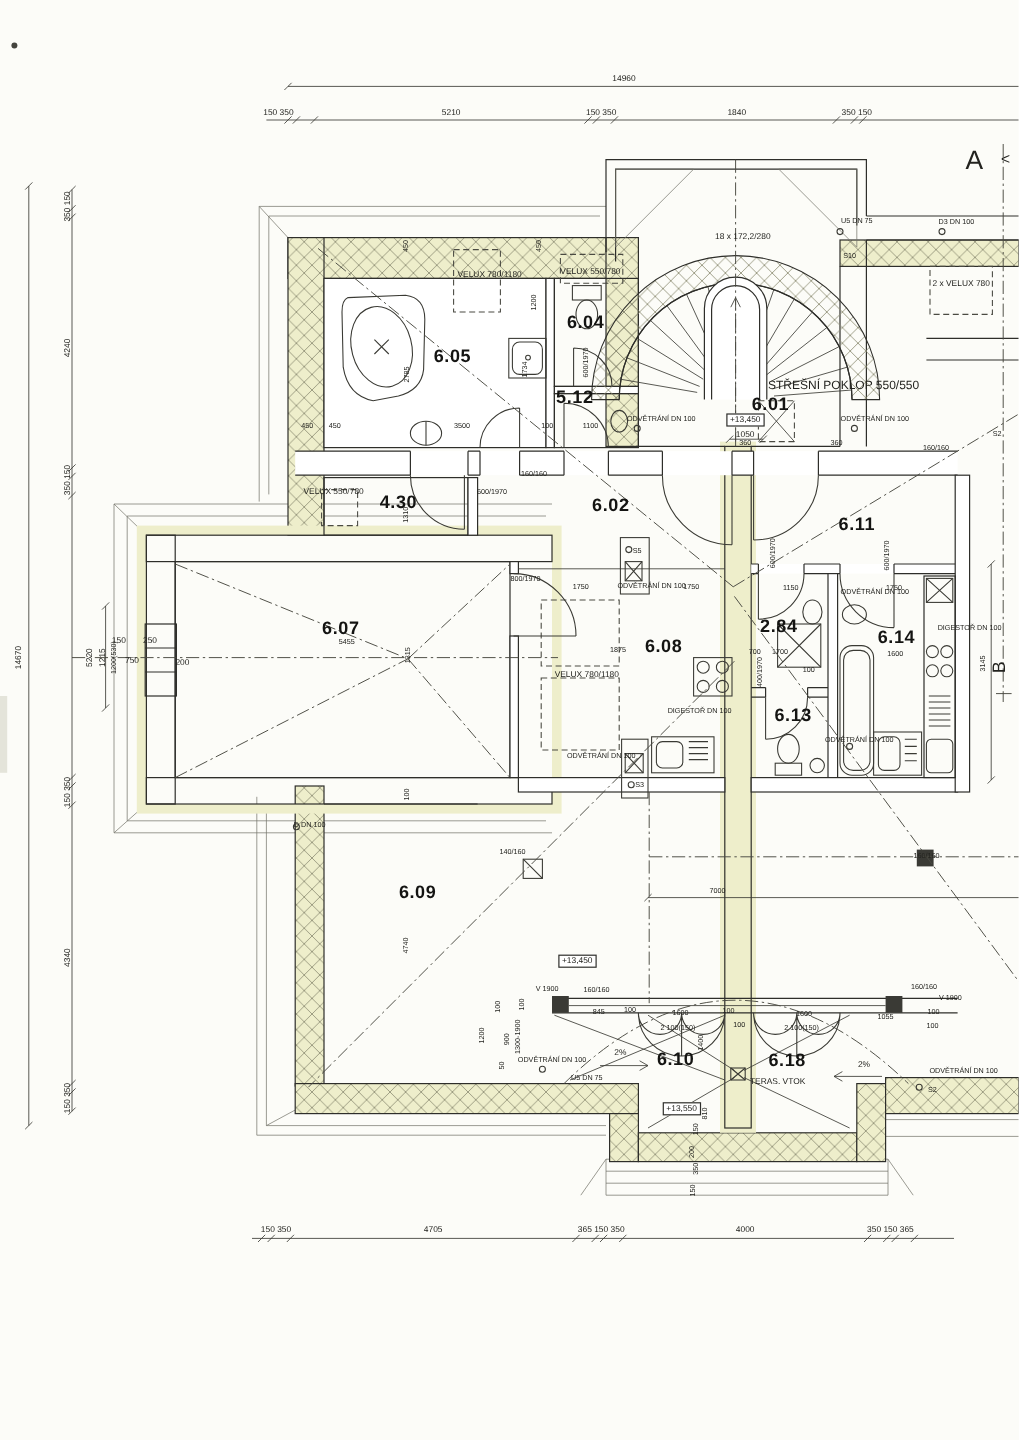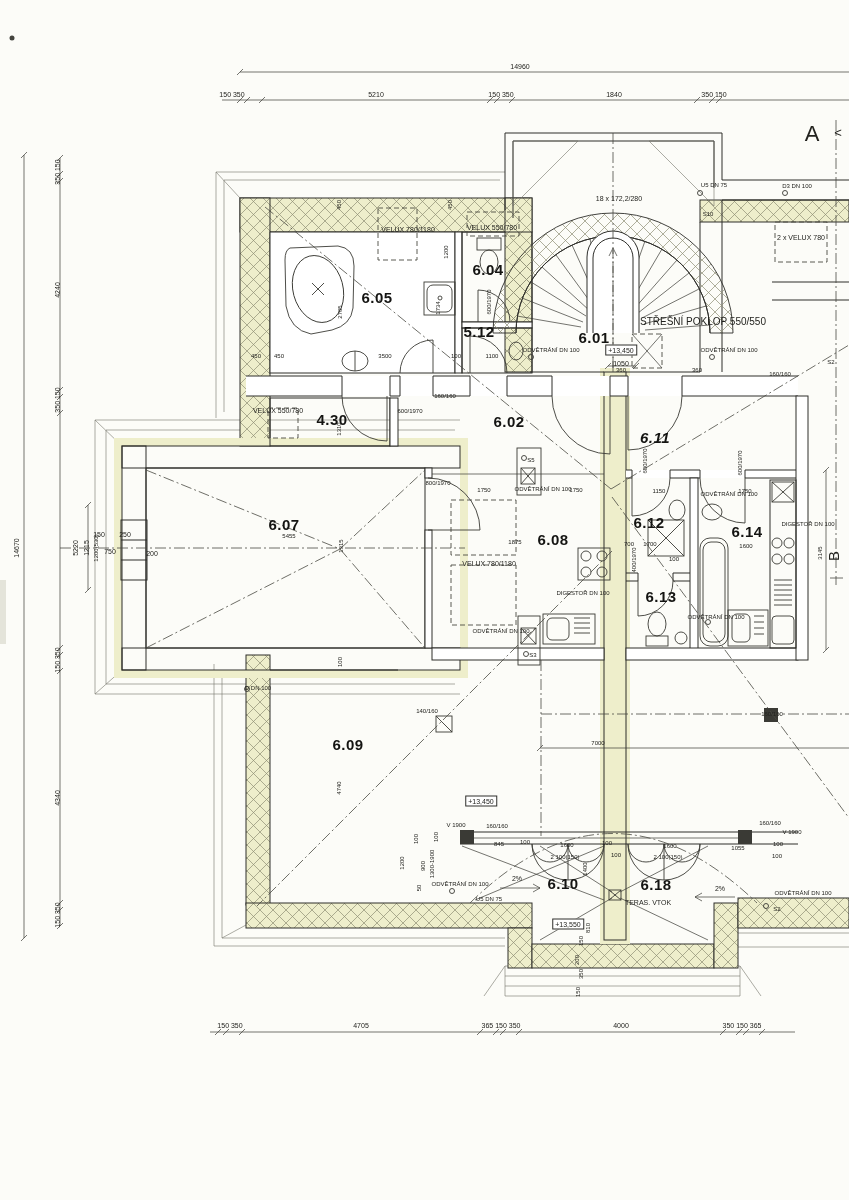--- a/index.html
+++ b/index.html
@@ -354,32 +354,32 @@
              M57,651 L63,645 M57,658 L63,652 M57,674 L63,668
              M57,906 L63,900 M57,913 L63,907 M57,929 L63,923"></path>
     <path d="M88,505 V590 M85,508 L91,502 M85,593 L91,587"></path>
     <path d="M540,748 H849 M537,751 L543,745"></path>
     <path d="M826,470 V650 M823,473 L829,467 M823,653 L829,647"></path>
     <path d="M608,366 H636 M605,369 L611,363 M633,369 L639,363"></path>
   </g>
 </svg>
 
 <div id="labels-layer">
-      <span class="room-lbl" style="left: 594px; top: 337px;">6.01</span>
+      <span class="room-lbl" style="left: 642px; top: 337px;">6.01</span>
       <span class="room-lbl" style="left: 509px; top: 421px;">6.02</span>
       <span class="room-lbl" style="left: 479px; top: 331px;">5.12</span>
       <span class="room-lbl" style="left: 488px; top: 269px;">6.04</span>
       <span class="room-lbl" style="left: 377px; top: 297px;">6.05</span>
       <span class="room-lbl" style="left: 332px; top: 419px;">4.30</span>
       <span class="room-lbl" style="left: 284px; top: 524px;">6.07</span>
       <span class="room-lbl" style="left: 553px; top: 539px;">6.08</span>
       <span class="room-lbl" style="left: 348px; top: 744px;">6.09</span>
       <span class="room-lbl" style="left: 563px; top: 883px;">6.10</span>
-      <span class="room-lbl" style="left: 655px; top: 437px; font-style: italic;">6.11</span>
-      <span class="room-lbl" style="left: 649px; top: 522px;">6.12</span>
+      <span class="room-lbl" style="left: 714px; top: 437px;">6.11</span>
+      <span class="room-lbl" style="left: 649px; top: 522px;">2.84</span>
       <span class="room-lbl" style="left: 661px; top: 596px;">6.13</span>
       <span class="room-lbl" style="left: 747px; top: 531px;">6.14</span>
       <span class="room-lbl" style="left: 656px; top: 884px;">6.18</span>
       <span class="lbl" style="left: 520px; top: 66px;">14960</span>
       <span class="lbl" style="left: 232px; top: 94px;">150 350</span>
       <span class="lbl" style="left: 376px; top: 94px;">5210</span>
       <span class="lbl" style="left: 501px; top: 94px;">150 350</span>
       <span class="lbl" style="left: 614px; top: 94px;">1840</span>
       <span class="lbl" style="left: 714px; top: 94px;">350 150</span>
       <span class="lbl" style="left: 230px; top: 1025px;">150 350</span>

